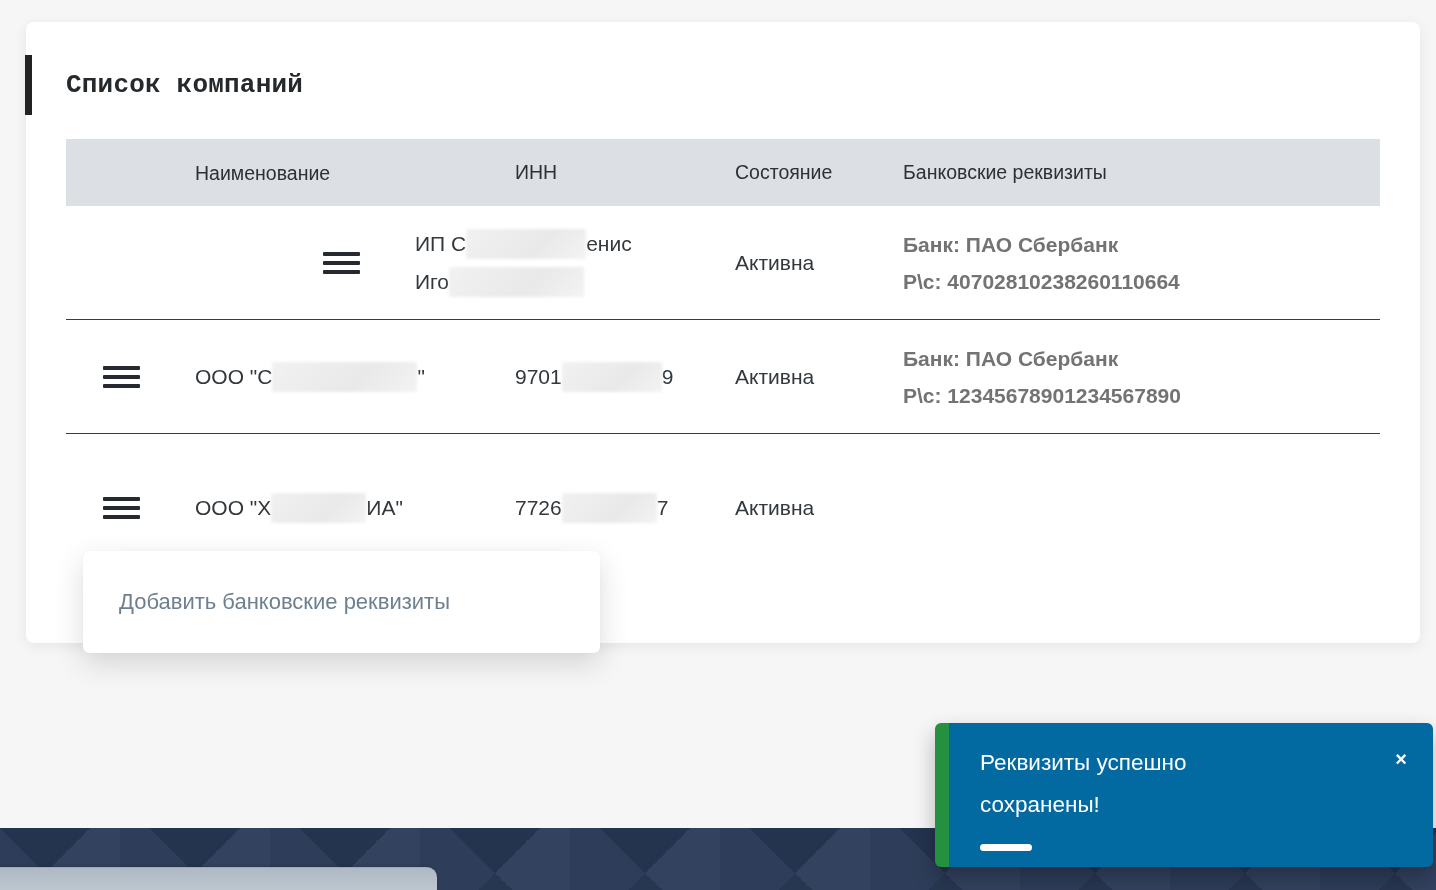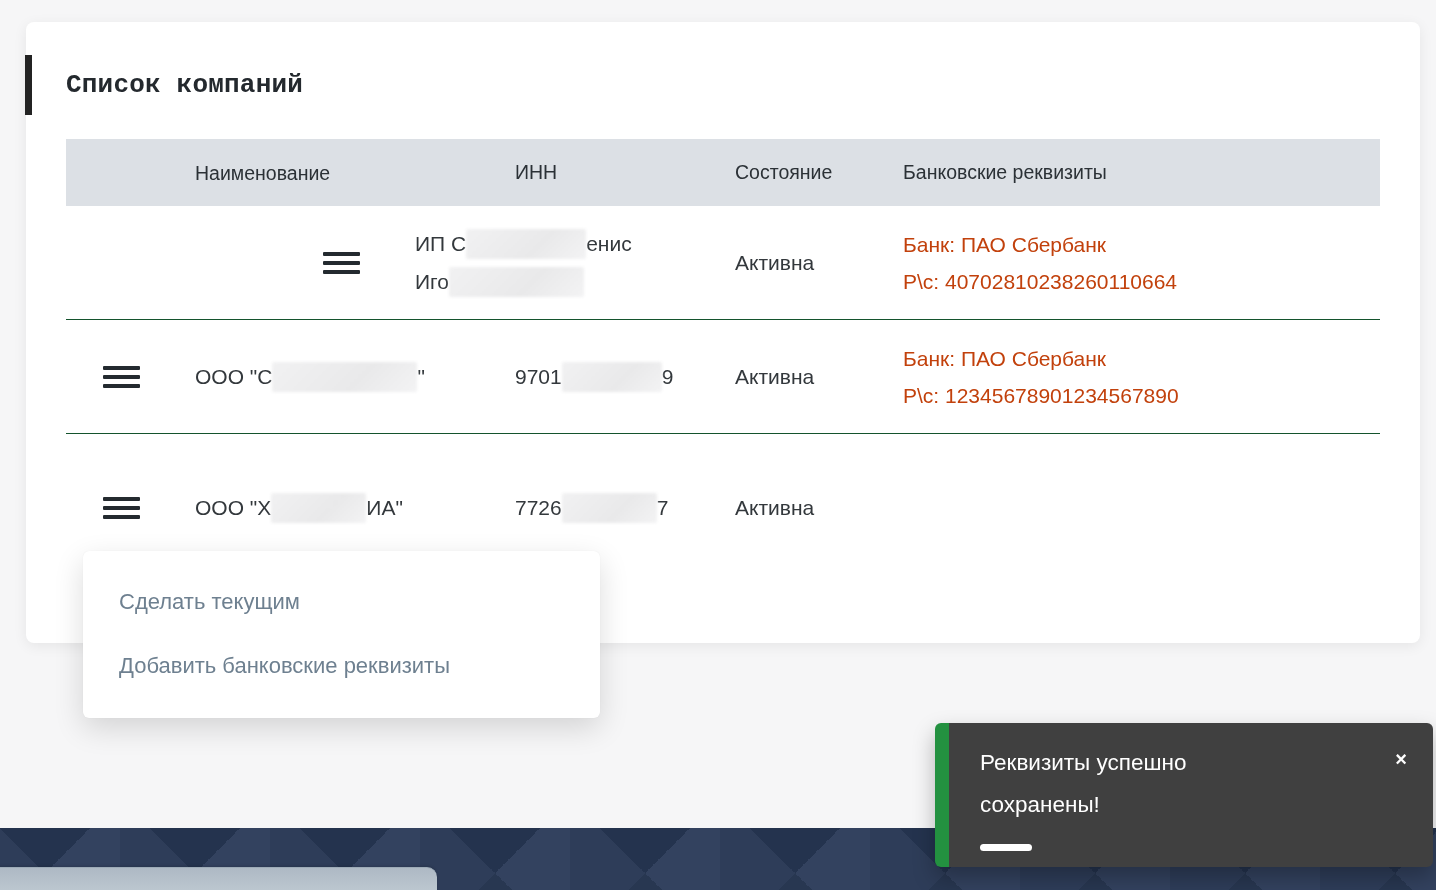--- a/index.html
+++ b/index.html
@@ -42,22 +42,22 @@
     font-size: 21px; color: #33383c;
   }
   .trow.bordered { border-bottom: 1px solid #14532d; justify-content: flex-end; }
   .trow.tall { min-height: 148px; align-items: center; }
   .c0 { width: 129px; flex: none; padding-left: 37px; }
   .c1 { width: 320px; flex: none; line-height: 38px; }
   .c2 { width: 220px; flex: none; }
   .c3 { width: 168px; flex: none; }
   .c4 { width: 477px; flex: none; }
   .bank-cell {
-    color: #c2410c; white-space: pre-line;
-    font-size: 21px; line-height: 37px;
+    color: #737373; white-space: pre-line;
+    font-size: 21px; line-height: 37px; font-weight: bold;
   }
 
   
   .hamburger { width: 37px; cursor: pointer; }
   .hamburger .bar {
     height: 4px; background: #242a2f; border-radius: 1px; margin-bottom: 5px;
   }
   .hamburger .bar:last-child { margin-bottom: 0; }
 
   
@@ -77,21 +77,21 @@
   }
   .context-menu .item {
     padding: 19px 36px; font-size: 22px; color: #6e8090; cursor: pointer;
     line-height: 1.2;
   }
 
   
   .toast {
     position: absolute; left: 935px; top: 723px;
     width: 498px; height: 144px;
-    background: #404040; border-left: 14px solid #239140;
+    background: #0369a1; border-left: 14px solid #239140;
     border-radius: 6px;
     box-shadow: 0 10px 22px rgba(0,0,0,.28);
     color: #fff; z-index: 10;
   }
   .toast-msg {
     position: absolute; left: 31px; top: 19px; width: 330px;
     font-size: 22.5px; line-height: 42px;
   }
   .toast-close {
     position: absolute; right: 26px; top: 26px;
@@ -189,21 +189,20 @@
       </div>
       <div class="c2">
         <span>7726</span><span class="redact rw95"></span><span>7</span>
       </div>
       <div class="c3">Активна</div>
     </div>
   </div>
 </div>
 
 <div class="context-menu">
-  <div class="item">Сделать текущим</div>
   <div class="item">Добавить банковские реквизиты</div>
 </div>
 
 <div class="bottom-band"></div>
 <div class="bottom-card"></div>
 
 <div class="toast">
   <div class="toast-msg">Реквизиты успешно сохранены!</div>
   <div class="toast-close">×</div>
   <div class="toast-progress"></div>

